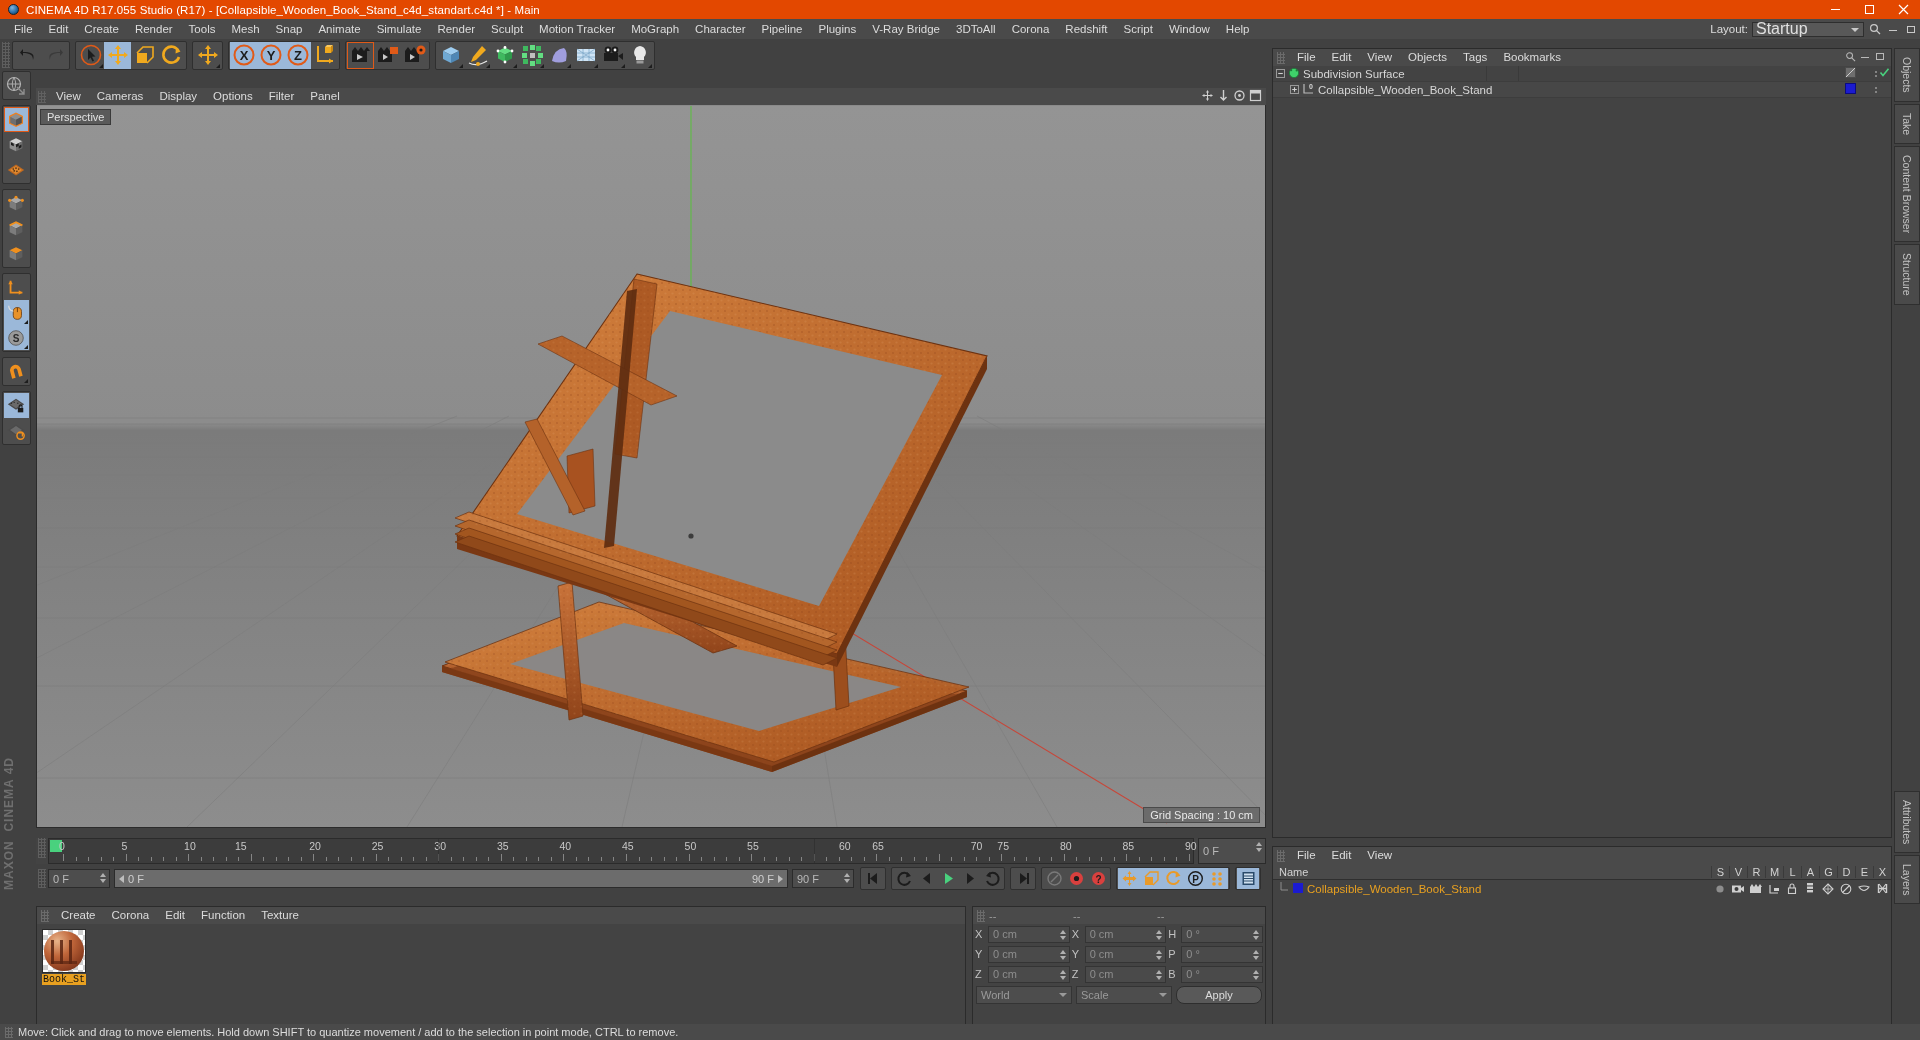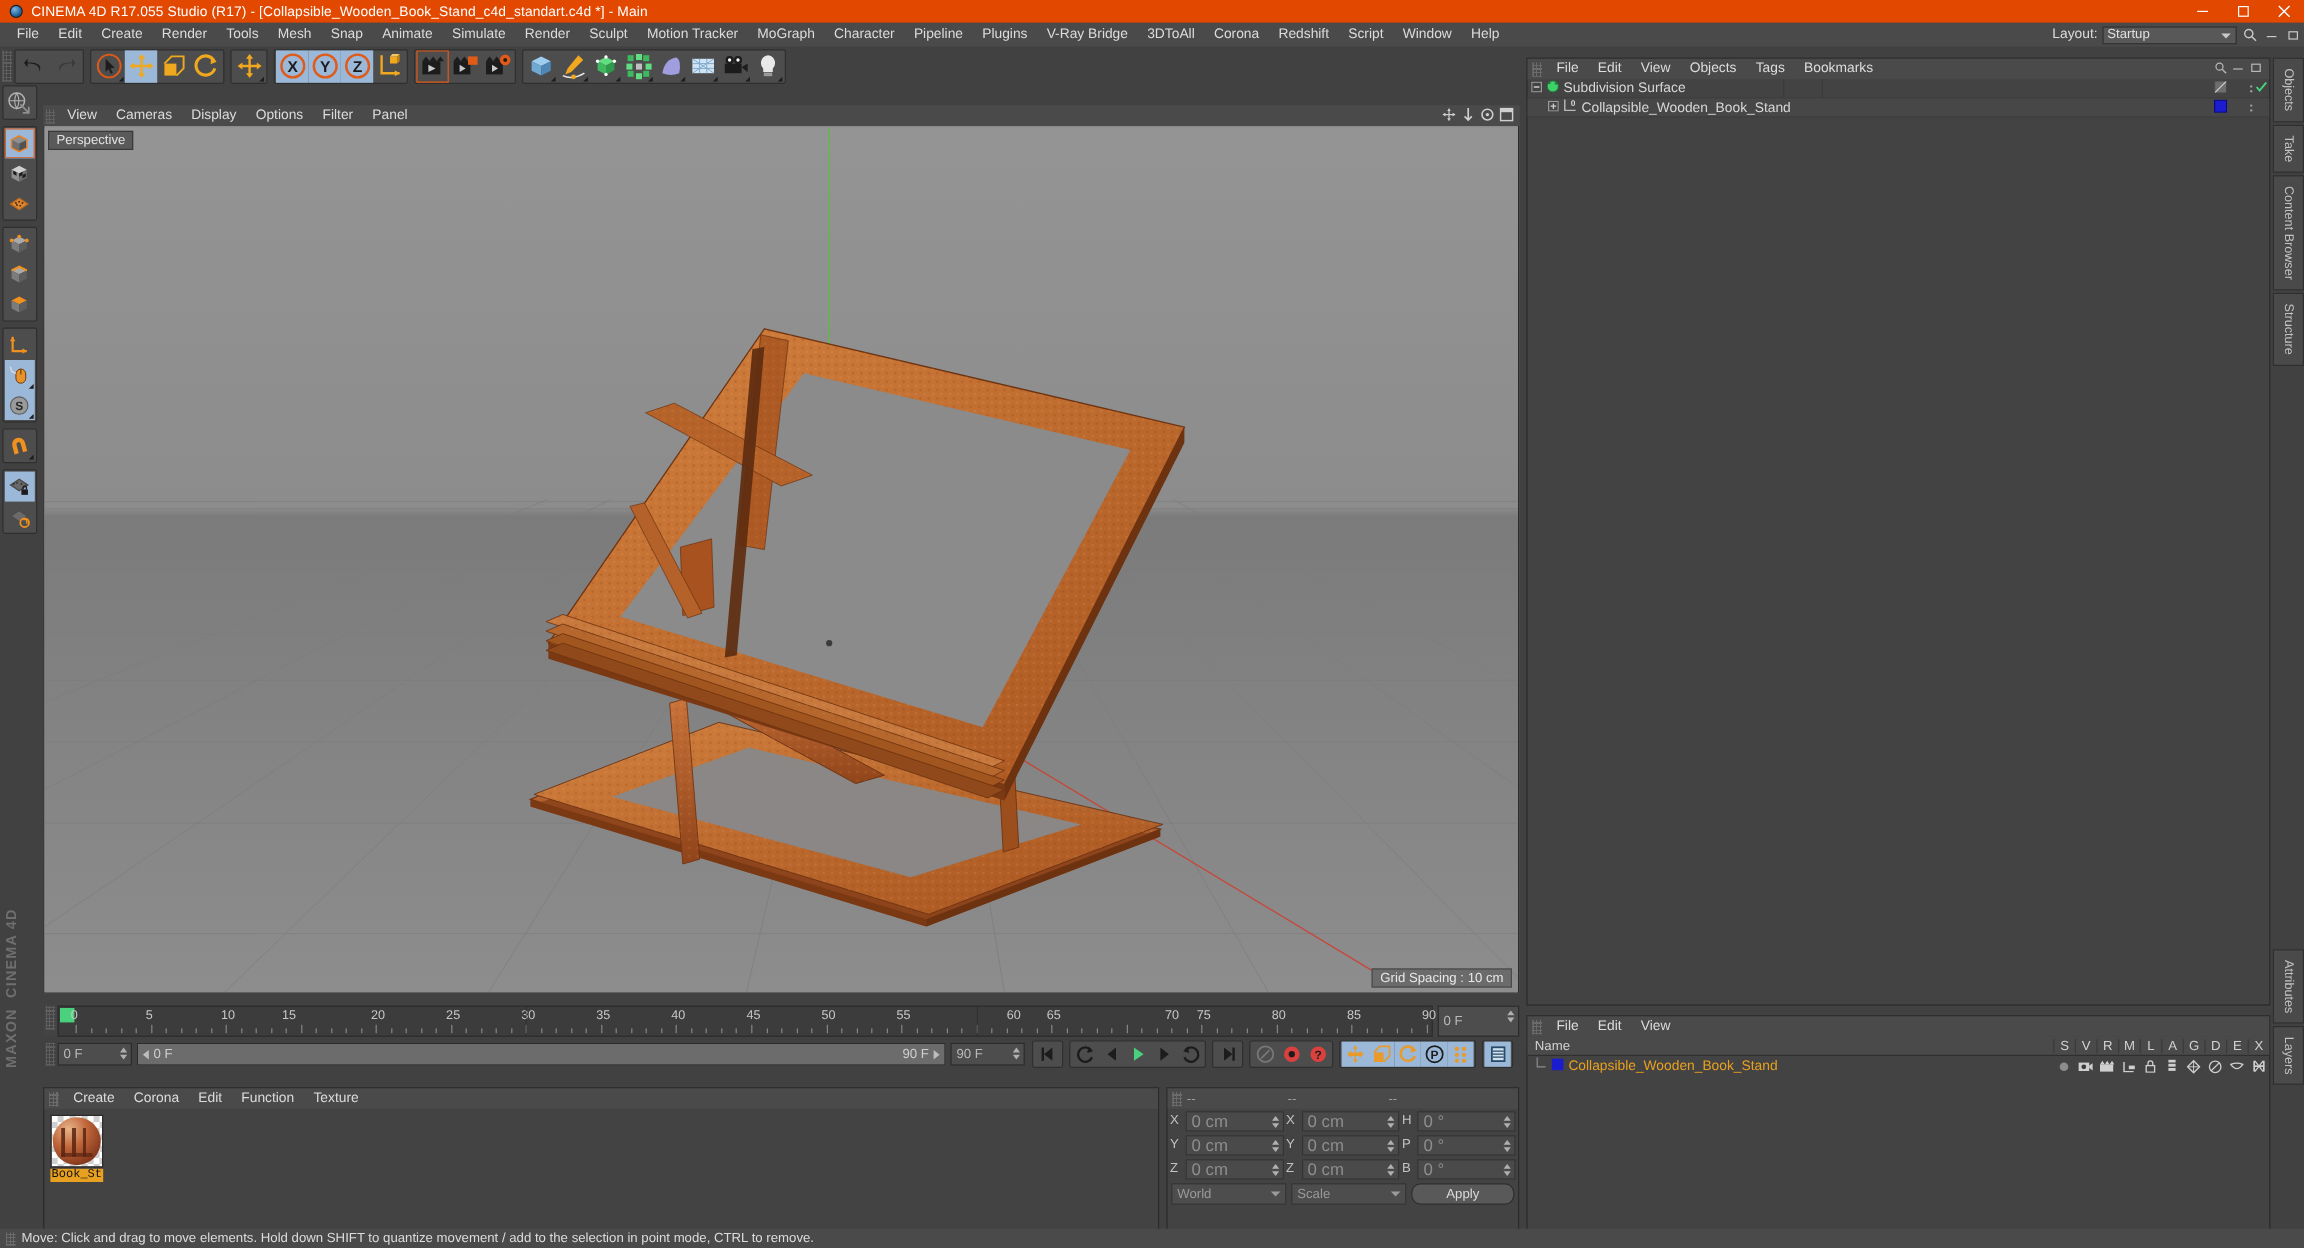--- a/index.html
+++ b/index.html
@@ -41,21 +41,21 @@
   }
   .menu-item{
     padding:0 8px; height:20px; line-height:20px; font-size:11.5px; color:#dcdcdc; white-space:nowrap;
   }
   .layout-box{
     position:absolute; right:2px; top:0; height:20px; display:flex; align-items:center; gap:4px;
   }
   .layout-label{ font-size:11.5px; color:#dcdcdc; }
   .layout-select{
     width:112px;height:15px;background:#585858;border:1px solid #2e2e2e;
-    display:flex;align-items:center;padding:0 3px;font-size:11px;color:#e0e0e0;
+    display:flex;align-items:center;padding:0 3px;font-size:16px;color:#e0e0e0;
     position:relative;
   }
   .layout-select .chev{ position:absolute; right:4px; top:5px;
     width:0;height:0;border-left:4px solid transparent;border-right:4px solid transparent;border-top:4px solid #c9c9c9;}
   .mini-icon{ width:14px;height:15px; display:flex;align-items:center;justify-content:center; }
 
   
   .maintoolbar{
     position:absolute; left:0; top:39px; width:1920px; height:32px;
     background:#414141; display:flex; align-items:center;
@@ -214,21 +214,21 @@
     background-image:
       repeating-linear-gradient(0deg,#7a7a7a 0px,#7a7a7a 1px,transparent 1px,transparent 3px),
       repeating-linear-gradient(90deg,#7a7a7a 0px,#7a7a7a 1px,transparent 1px,transparent 3px);
     opacity:.7;
   }
   .coord-head span{ width:84px; }
   .coord-row{ display:flex; align-items:center; height:20px; padding:0 2px; gap:2px;}
   .coord-lab{ width:11px; font-size:11px; color:#c2c2c2; text-align:left;}
   .coord-field{
     flex:1; height:17px; background:#4a4a4a; border:1px solid #343434;
-    font-size:14px; color:#8e8e8e; display:flex; align-items:center; padding:0 4px; position:relative;
+    font-size:11px; color:#8e8e8e; display:flex; align-items:center; padding:0 4px; position:relative;
   }
   .coord-foot{ display:flex; align-items:center; gap:4px; padding:2px 3px;}
   .drop{
     flex:1;height:18px;background:#4d4d4d;border:1px solid #343434;position:relative;
     font-size:11px;color:#9a9a9a;display:flex;align-items:center;padding:0 4px;
   }
   .drop .chev{position:absolute;right:4px;top:6px;width:0;height:0;
     border-left:4px solid transparent;border-right:4px solid transparent;border-top:4px solid #9a9a9a;}
   .apply-btn{
     width:86px;height:18px;background:#595959;border:1px solid #2e2e2e;border-radius:8px;

